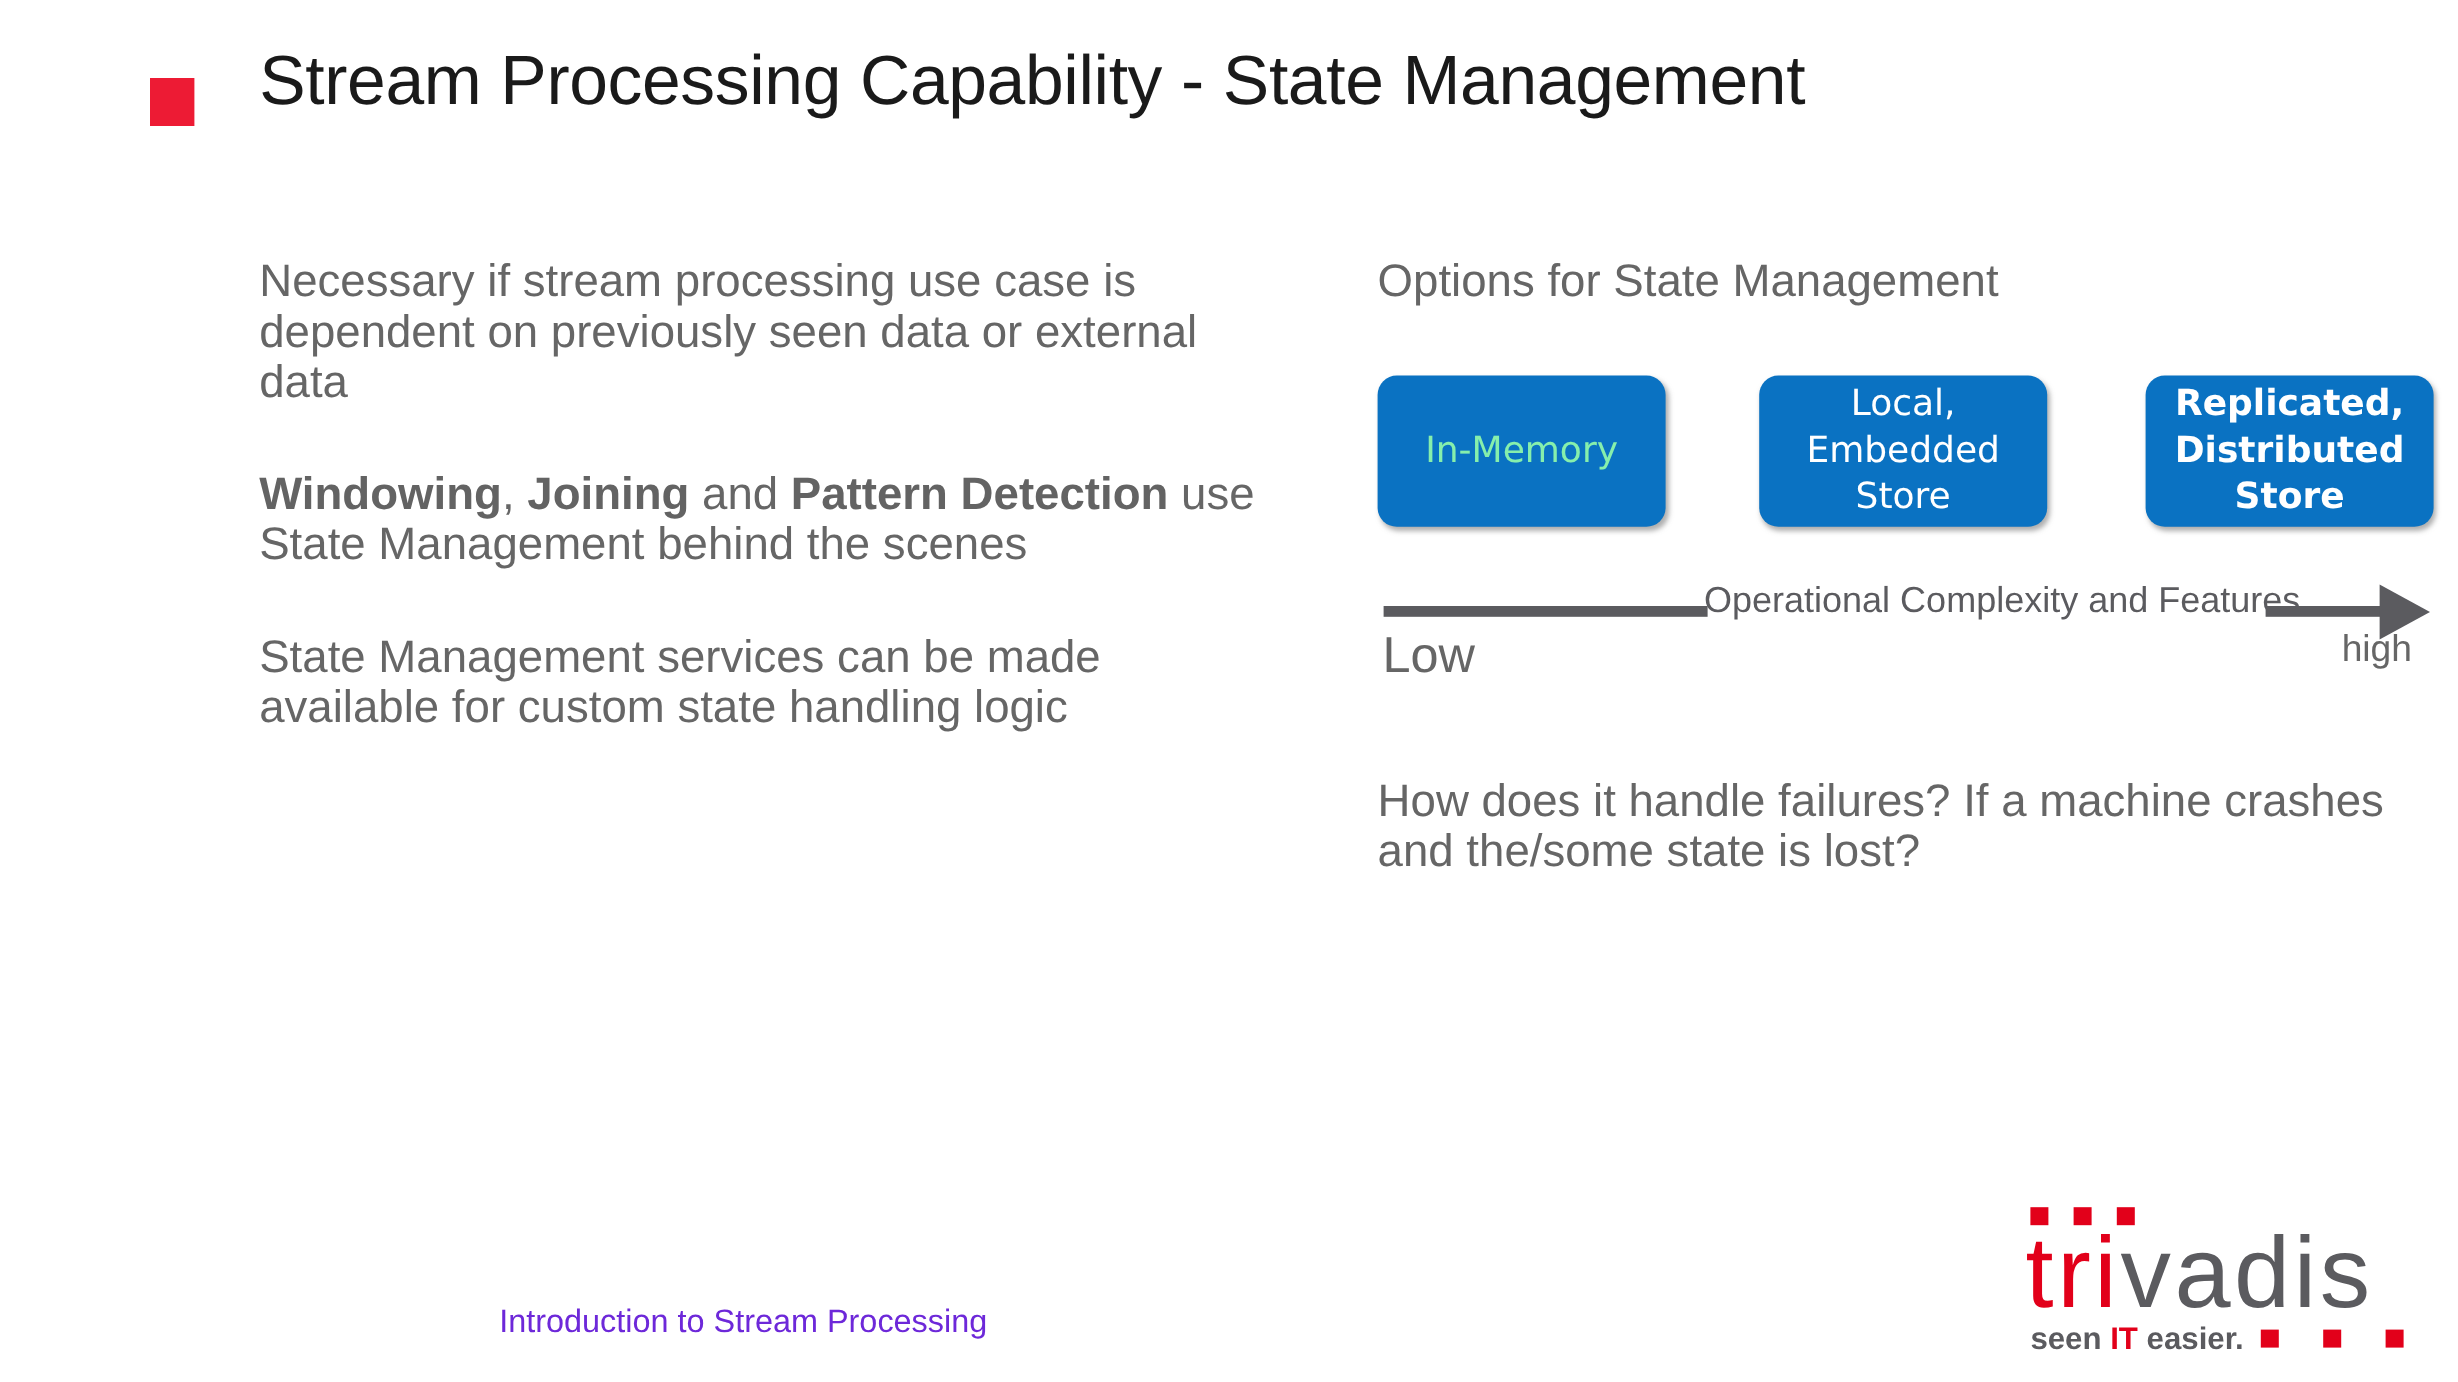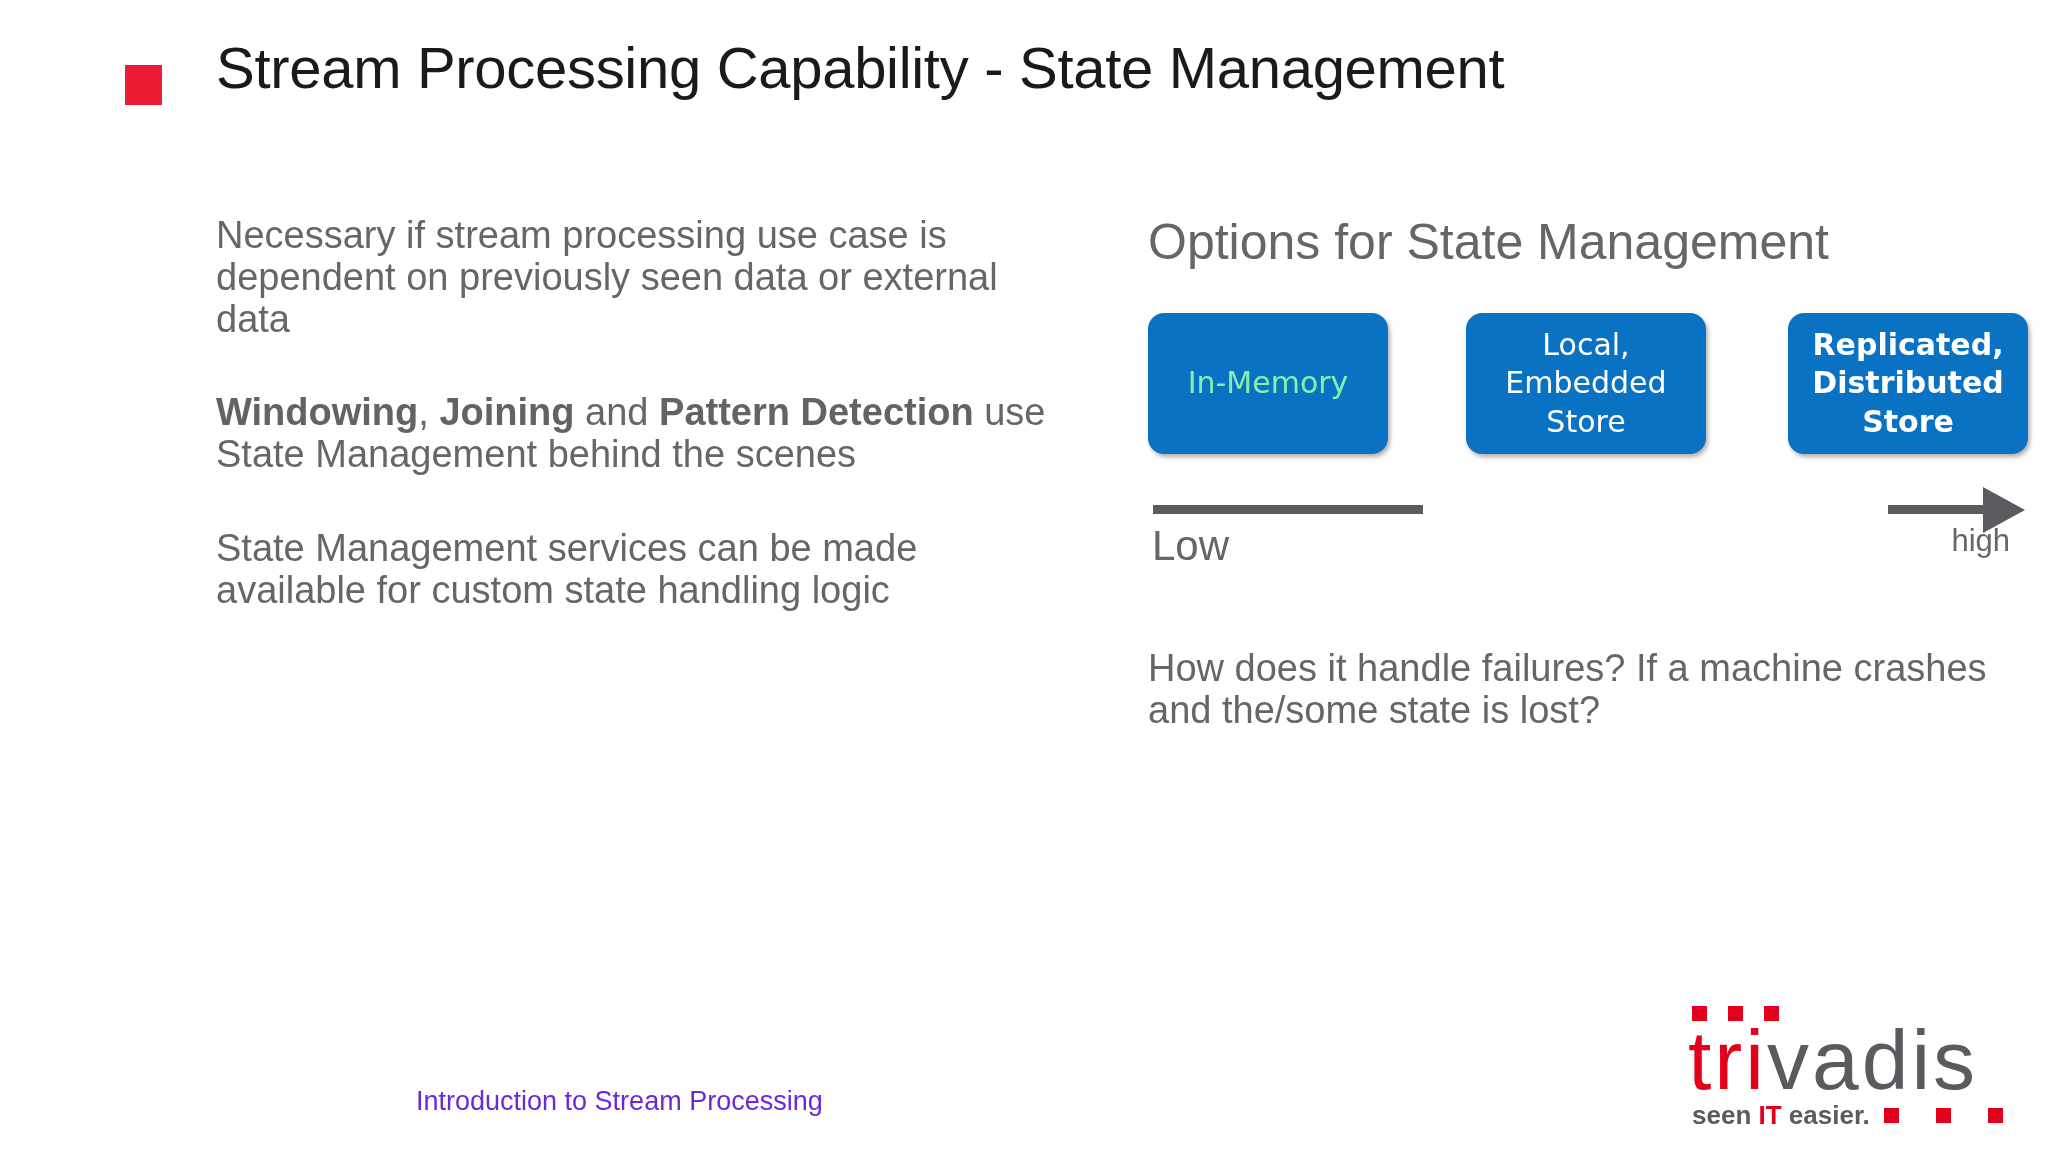--- a/index.html
+++ b/index.html
@@ -60,40 +60,40 @@
     font-size: 38px;
     line-height: 1.1;
     color: #666666;
     margin: 0 0 52px 0;
     font-weight: normal;
   }
   .body-par:last-child { margin-bottom: 0; }
   .body-par b { font-weight: bold; color: #636363; text-align: center; }
 
   #right-heading {
-    font-size: 50px;
+    font-size: 38px;
     line-height: 1.1;
     color: #666666;
     margin: 0;
     font-weight: normal;
   }
 
   
   #option-boxes {
     position: absolute;
     left: 1100px;
     top: 313px;
     width: 890px;
     height: 133px;
   }
   .option-box {
     position: absolute;
     top: 0;
     width: 240px;
-    height: 141px;
+    height: 126px;
     background: #0A72C2;
     border-radius: 16px;
     box-shadow: 2px 3px 4px rgba(110,110,110,0.55);
     display: flex;
     align-items: center;
     justify-content: center;
     box-sizing: border-box;
     padding: 0 6px;
   }
   .option-box .label {
@@ -264,20 +264,21 @@
     </div>
     <div class="option-box bold" id="option-box-2" style="background: rgb(10, 114, 194);">
       <span class="label" style="color: rgb(255, 255, 255);">Replicated,
 Distributed
 Store</span>
     </div>
   </div>
 
   <div id="axis-wrap">
     <div id="axis-line-left"></div>
+    <div id="axis-caption">Operational Complexity and Features</div>
     <div id="axis-line-right-stem"></div>
     <div id="axis-line-right"></div>
     <div id="axis-low">Low</div>
     <div id="axis-high">high</div>
   </div>
 
   <div id="right-question">How does it handle failures? If a machine crashes and the/some state is lost?</div>
 
   <div id="footer-text" style="color: #6d28d9;">Introduction to Stream Processing</div>
 

